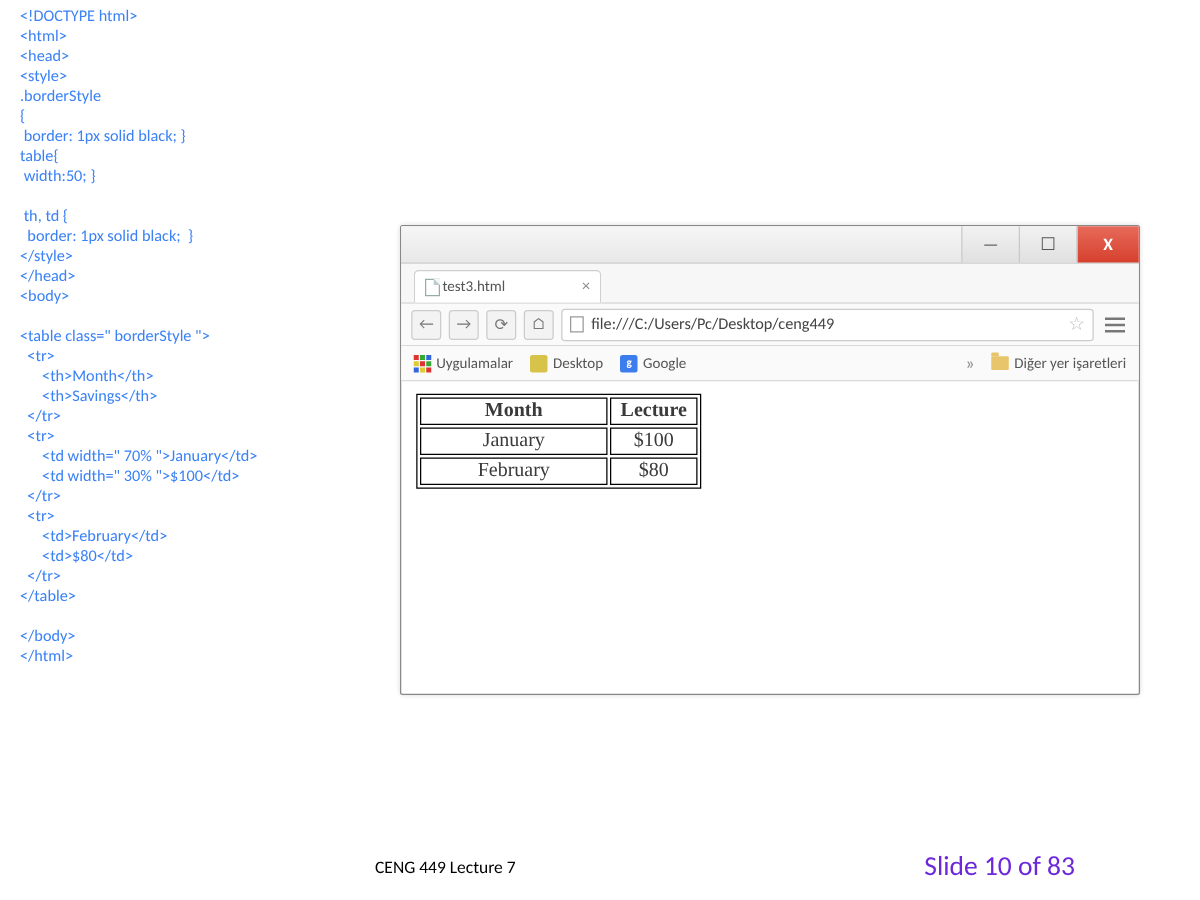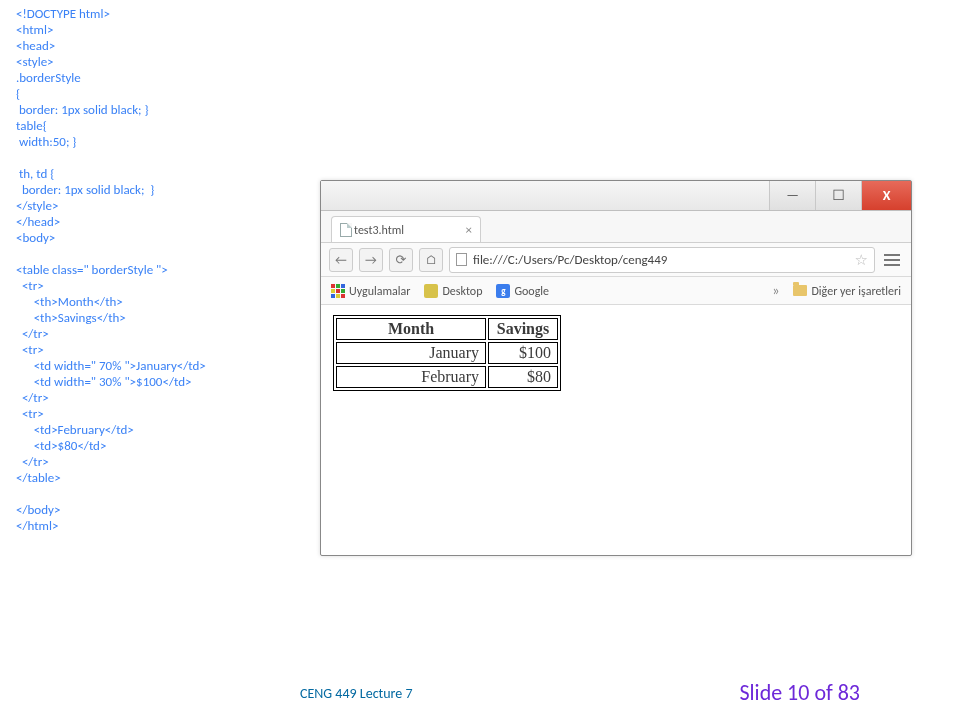--- a/index.html
+++ b/index.html
@@ -166,31 +166,31 @@
   }
   .page table {
     border: 1px solid #000;
     border-collapse: separate;
     border-spacing: 2px;
   }
   .page th, .page td {
     border: 1px solid #000;
     padding: 1px 6px;
     font-size: 16px;
-    text-align: right;
+    text-align: center;
   }
   .page th { text-align: center; font-weight: bold; }
   .col1 { width: 150px; margin-top: 48px; }
   .col2 { width: 70px; }
   .footer-left {
     position: absolute;
     left: 300px;
     bottom: 18px;
     font-size: 14px;
-    color: #0369a1;
+    color: #000000;
   }
   .footer-right {
     position: absolute;
     right: 100px;
     bottom: 14px;
     font-size: 22px;
     color: #6d28d9;
   }
 </style>
 </head>
@@ -286,21 +286,21 @@
     <div class="bm">
       <span class="folder"></span>
       <span>Diğer yer işaretleri</span>
     </div>
   </div>
   <div class="page">
     <table>
       <tbody>
           <tr>
         <th class="col1">Month</th>
-        <th class="col2">Savings</th>
+        <th class="col2">Lecture</th>
       </tr>
       <tr>
         <td class="col1">January</td>
         <td class="col2">$100</td>
       </tr>
       <tr>
         <td class="col1">February</td>
         <td class="col2">$80</td>
       </tr>
     </tbody>

